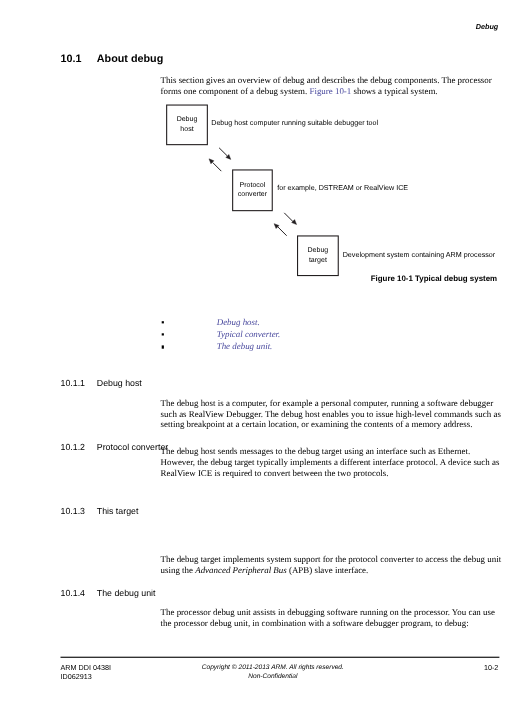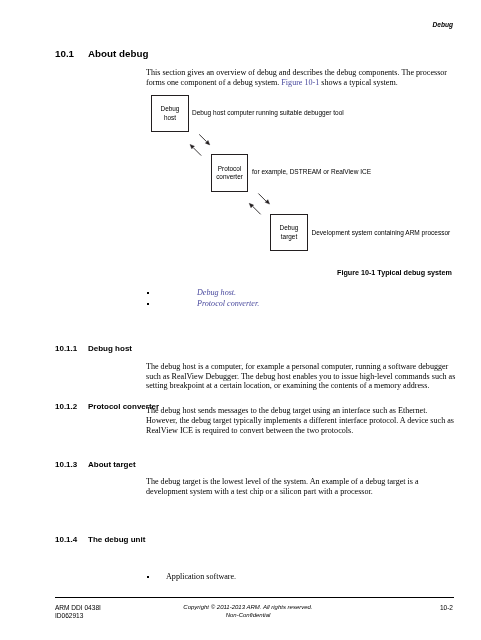--- a/index.html
+++ b/index.html
@@ -31,21 +31,21 @@
     font-family: "Liberation Sans", sans-serif;
     font-weight: bold;
     font-size: 9.8px;
     white-space: nowrap;
   }
   .h2 .num { display: inline-block; width: 33px; }
   .h3 {
     position: absolute;
     left: 55px;
     font-family: "Liberation Sans", sans-serif;
-    font-weight: bold;
+    font-weight: normal;
     font-size: 8px;
     white-space: nowrap;
   }
   .h3 .num { display: inline-block; width: 33px; }
   .body {
     position: absolute;
     left: 146px;
     width: 311px;
     font-family: "Liberation Serif", serif;
     font-size: 8.1px;
@@ -134,49 +134,50 @@
         <line x1="258.4" y1="193.5" x2="266.4" y2="201.5"></line>
         <polygon stroke-width="0.4" points="269.60,204.10 265.15,202.33 267.83,199.65"></polygon>
         <line x1="260.6" y1="214.3" x2="252.6" y2="206.3"></line>
         <polygon stroke-width="0.4" points="249.20,203.30 253.65,205.07 250.97,207.75"></polygon>
       </g>
     </svg>
 
     <div class="annot" style="left:192px; top:109px;">Debug host computer running suitable debugger tool</div>
     <div class="annot" style="left:252px; top:168px;">for example, DSTREAM or RealView ICE</div>
     <div class="annot" style="left:311.5px; top:229px;">Development system containing ARM  processor</div>
-    <div class="figcap" style="left:337px; top:268px;">Figure 10-1 Typical debug system</div>
+    <div class="figcap" style="left:337px; top:248px;">Figure 10-1 Typical debug system</div>
   </div>
 
   <ul class="bullets body" style="top:286.8px">
     <li><a class="italic-link" href="#">Debug host.</a></li>
-    <li><a class="italic-link" href="#">Protocol converter.</a></li>
+    <li><a class="italic-link" href="#">Typical converter.</a></li>
+    <li><a class="italic-link" href="#">The debug unit.</a></li>
   </ul>
 
   <div class="h3" style="top:344px">
     <span class="num">10.1.1</span><span>Debug host</span>
   </div>
   <div class="body" style="top:361.8px">The debug host is a computer, for example a personal computer, running a software debugger such as RealView Debugger. The debug host enables you to issue high-level commands such as setting breakpoint at a certain location, or examining the contents of a memory address.</div>
 
   <div class="h3" style="top:402px">
     <span class="num">10.1.2</span><span>Protocol converter</span>
   </div>
   <div class="body" style="top:406px">The debug host sends messages to the debug target using an interface such as Ethernet. However, the debug target typically implements a different interface protocol. A device such as RealView ICE is required to convert between the two protocols.</div>
 
   <div class="h3" style="top:460px">
-    <span class="num">10.1.3</span><span>About target</span>
+    <span class="num">10.1.3</span><span>This target</span>
   </div>
-  <div class="body" style="top:477px">The debug target is the lowest level of the system. An example of a debug target is a development system with a test chip or a silicon part with a processor.</div>
+  <div class="body" style="top:504px">
+    <span>The debug target implements system support for the protocol converter to access the debug unit using the </span><i>Advanced Peripheral Bus</i><span> (APB) slave interface.</span>
+  </div>
 
   <div class="h3" style="top:534.5px">
     <span class="num">10.1.4</span><span>The debug unit</span>
   </div>
-  <ul class="bullets body" style="top:571px">
-    <li>Application software.</li>
-  </ul>
+  <div class="body" style="top:552px">The processor debug unit assists in debugging software running on the processor. You can use the processor debug unit, in combination with a software debugger program, to debug:</div>
 
   <div class="footer-rule"></div>
   <div class="foot" style="left:55px; top:603.5px;">
     <div>ARM DDI 0438I</div>
     <div>ID062913</div>
   </div>
   <div class="foot foot-center foot-italic" style="left:153px; top:603px; width:190px; text-align:center;">
     <div>Copyright © 2011-2013 ARM. All rights reserved.</div>
     <div>Non-Confidential</div>
   </div>

